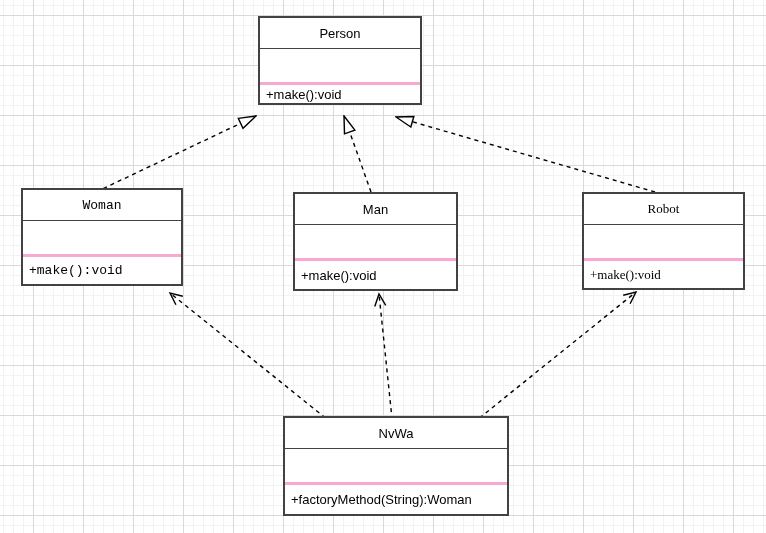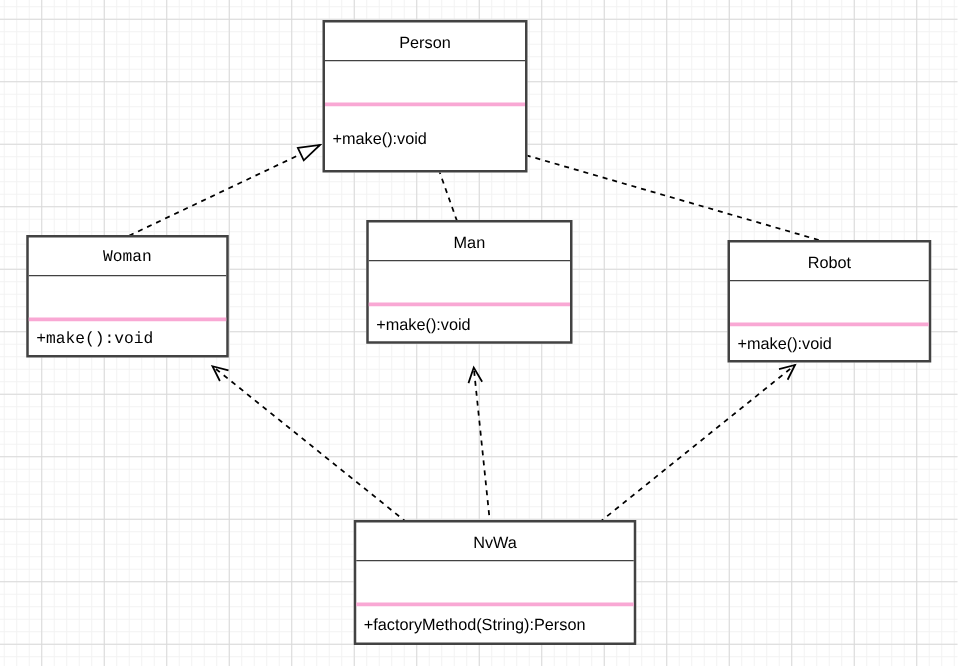--- a/index.html
+++ b/index.html
@@ -55,24 +55,24 @@
     border-top: 1px solid #424242;
   }
   .uml-methods {
     flex: 1;
     border-top: 3px solid #f9a8d4;
     display: flex;
     align-items: center;
     padding-left: 6px;
     white-space: nowrap;
   }
-  #cls-person { left: 258px; top: 16px;  width: 164px; height: 122px; }
+  #cls-person { left: 258px; top: 16px;  width: 164px; height: 89px; }
   #cls-woman  { left: 21px;  top: 188px; width: 162px; height: 98px; font-family: Liberation Mono, monospace; }
-  #cls-man    { left: 293px; top: 176px; width: 165px; height: 99px; }
-  #cls-robot  { left: 582px; top: 192px; width: 163px; height: 98px; }
+  #cls-man    { left: 293px; top: 192px; width: 165px; height: 99px; }
+  #cls-robot  { left: 582px; top: 192px; width: 163px; height: 98px; font-family: Liberation Serif, serif; }
   #cls-nvwa   { left: 283px; top: 416px; width: 226px; height: 100px; }
 </style>
 </head>
 <body>
 
 <div class="canvas">
 
   <svg class="edges" viewBox="0 0 766 533" xmlns="http://www.w3.org/2000/svg">
     <defs>
       <marker id="m-realize" viewBox="0 0 20 14" refX="18.5" refY="7" markerWidth="20" markerHeight="14" orient="auto" markerUnits="userSpaceOnUse">
@@ -110,16 +110,16 @@
 
   <div class="uml-class" id="cls-robot">
     <div class="uml-title">Robot</div>
     <div class="uml-attrs"></div>
     <div class="uml-methods">+make():void</div>
   </div>
 
   <div class="uml-class" id="cls-nvwa">
     <div class="uml-title">NvWa</div>
     <div class="uml-attrs"></div>
-    <div class="uml-methods">+factoryMethod(String):Person</div>
+    <div class="uml-methods">+factoryMethod(String):Woman</div>
   </div>
 
 </div>
 
 </body></html>

